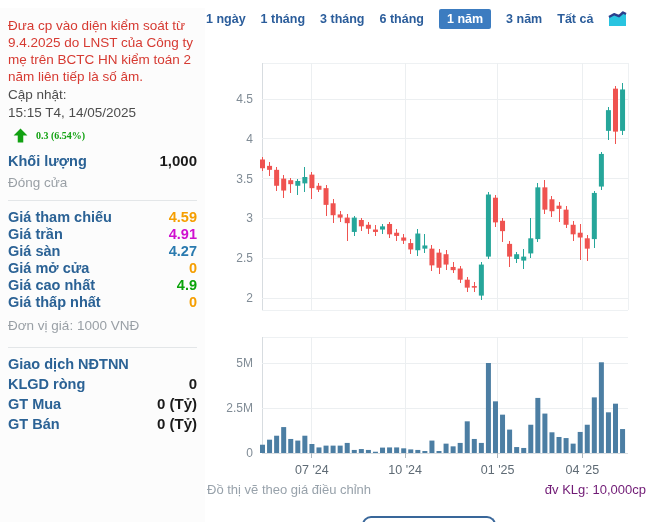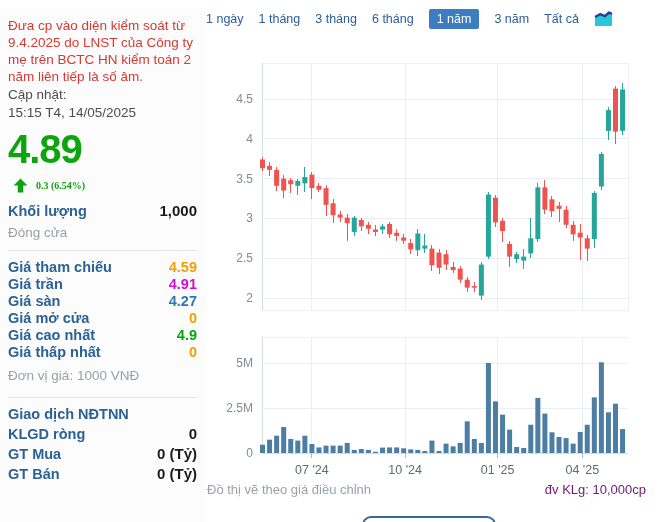--- a/index.html
+++ b/index.html
@@ -15,42 +15,41 @@
   .kv .lbl{color:#2b6295;font-size:14.5px;font-weight:bold;}
   .kv .val{color:#1a1a1a;font-size:15px;font-weight:bold;text-align:right;}
   .muted{color:#9aa0a6;font-size:13.5px;margin-top:6px;}
   .divider{border:none;border-top:1px solid #e3e6e8;margin:10px 0 8px 0;}
   .price-rows .kv{margin:1px 0;}
   .price-rows .kv .lbl{font-size:14.5px;}
   .price-rows .kv .val{font-size:14.5px;}
   .section-title{color:#2b6295;font-size:14.5px;font-weight:bold;margin:4px 0 2px 0;}
   
   #tabs{position:absolute;left:206px;top:9px;display:flex;align-items:center;gap:15px;z-index:2;}
-  .tab{color:#2b5d9b;font-size:12.5px;font-weight:normal;cursor:pointer;white-space:nowrap;padding:3px 0;}
+  .tab{color:#2b5d9b;font-size:12.5px;font-weight:bold;cursor:pointer;white-space:nowrap;padding:3px 0;}
   .tab.selected{background:#3c7cc0;color:#ffffff;border-radius:2px;padding:3px 8px;}
   #chart-type-icon{width:19px;height:16px;display:inline-block;cursor:pointer;}
   
   #chart-svg{position:absolute;left:0;top:0;z-index:1;}
   
   #footer-left{position:absolute;left:207px;top:482px;color:#98a2ab;font-size:13px;z-index:2;}
   #footer-right{position:absolute;right:14px;top:482px;color:#701a75;font-size:13px;z-index:2;}
   #partial-button{position:absolute;left:362px;top:516px;width:130px;height:12px;background:#fff;
     border:2px solid #39679a;border-bottom:none;border-radius:9px 9px 0 0;z-index:2;}
 </style>
 </head>
 <body>
 
 <div id="app">
 
   <div id="sidebar">
     <div class="warning">Đưa cp vào diện kiểm soát từ 9.4.2025 do LNST của Công ty mẹ trên BCTC HN kiểm toán 2 năm liên tiếp là số âm.</div>
     <div class="updated">Cập nhật:</div>
     <div class="updated">15:15 T4, 14/05/2025</div>
 
-    <div class="big-price">4.89</div>
 
     <div class="change-row">
       <span style="display:inline-flex;">
         <svg width="17" height="17" viewBox="0 0 16 16">
             <path d="M8 1.5 L14.5 8 H10.6 V14.5 H5.4 V8 H1.5 Z" fill="#12a112"></path>
           </svg>
       </span>
       <span>0.3 (6.54%)</span>
     </div>
 

